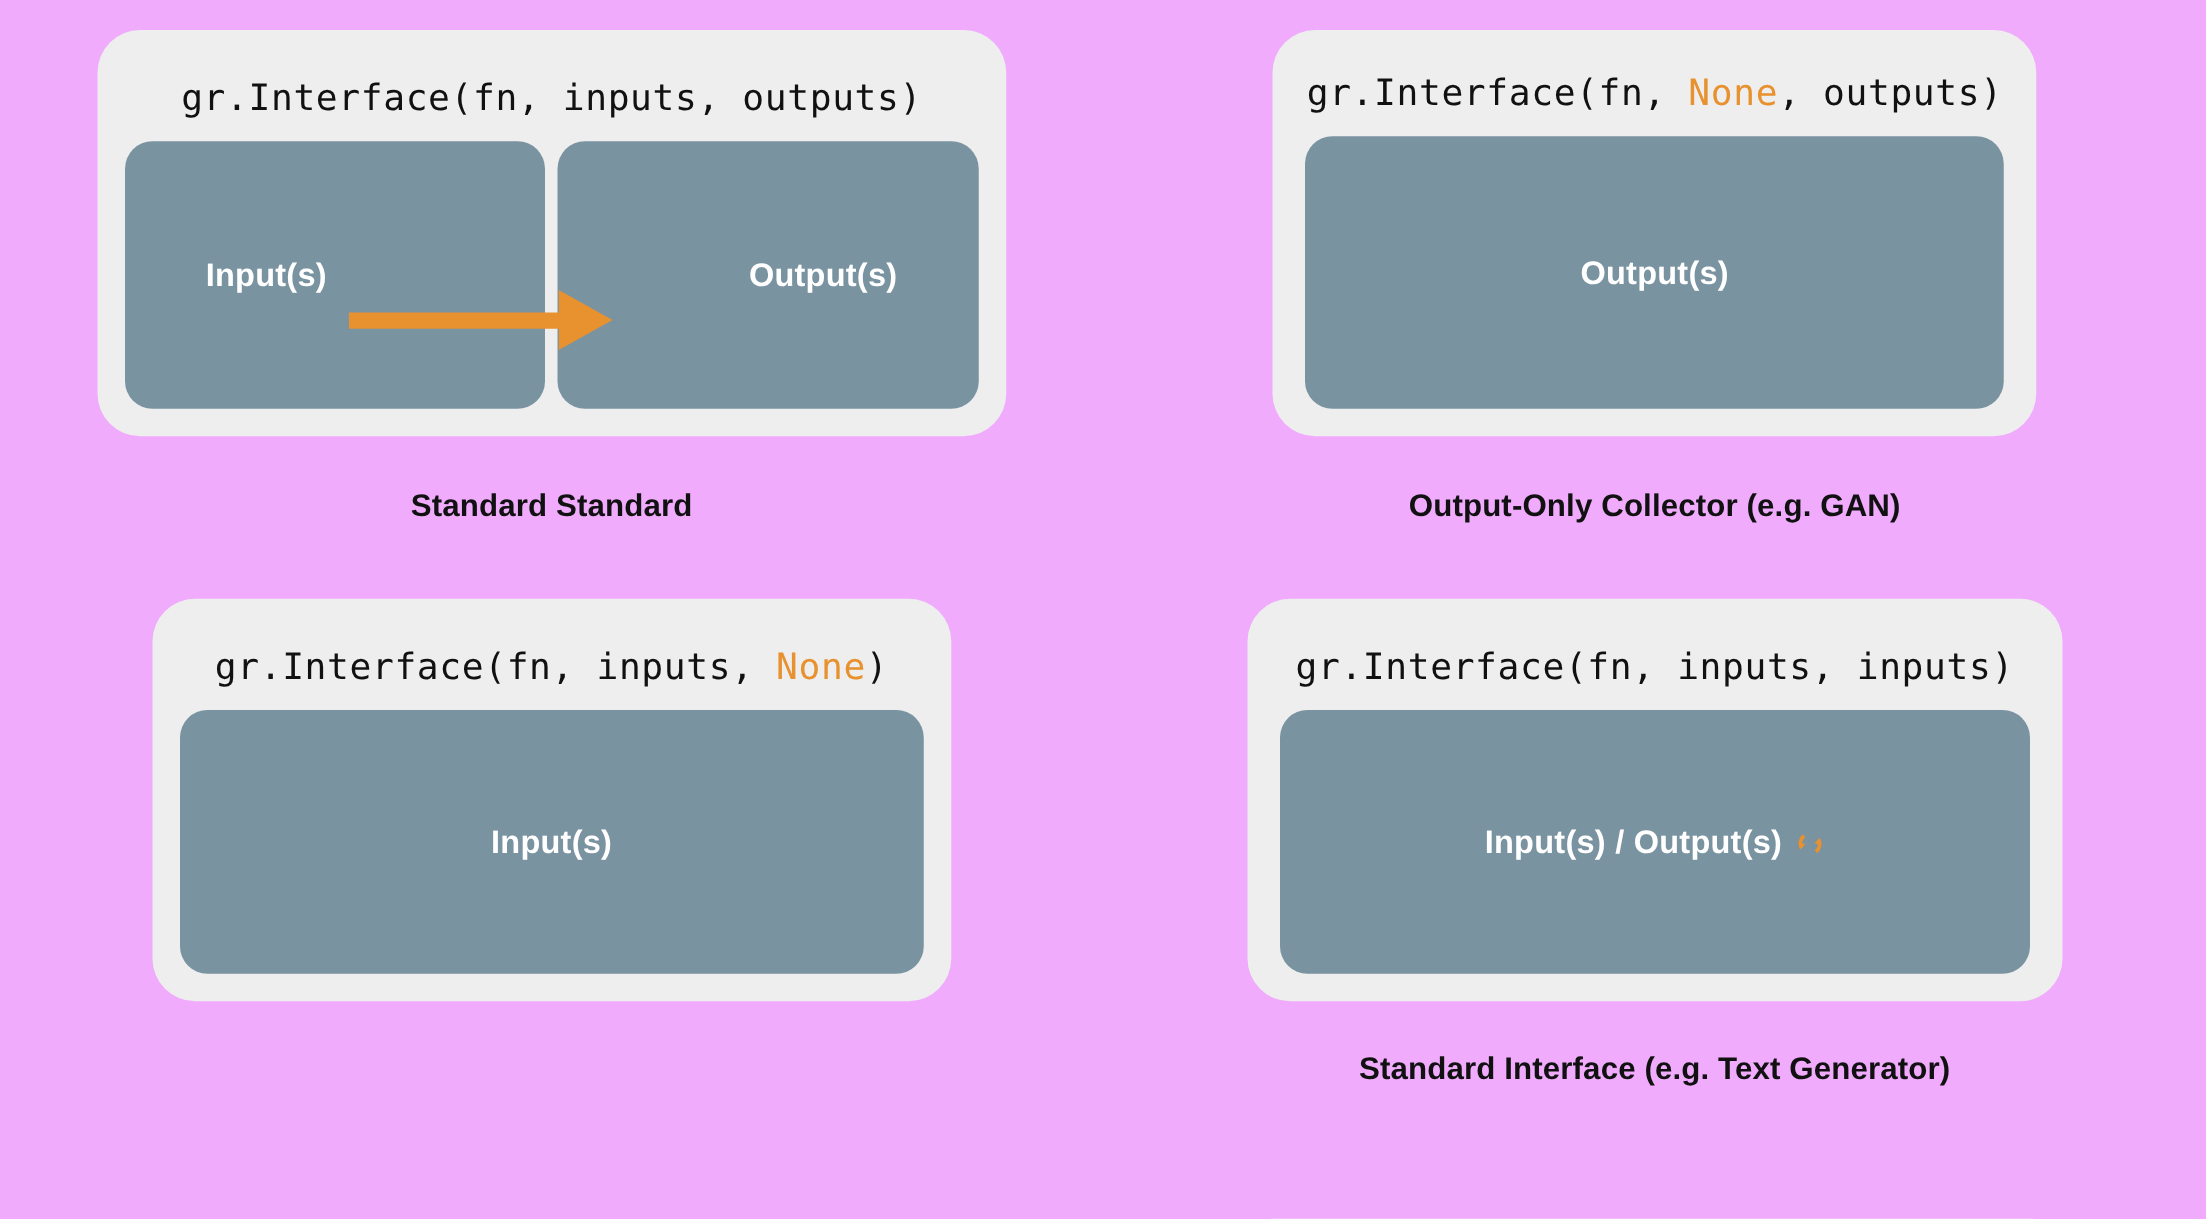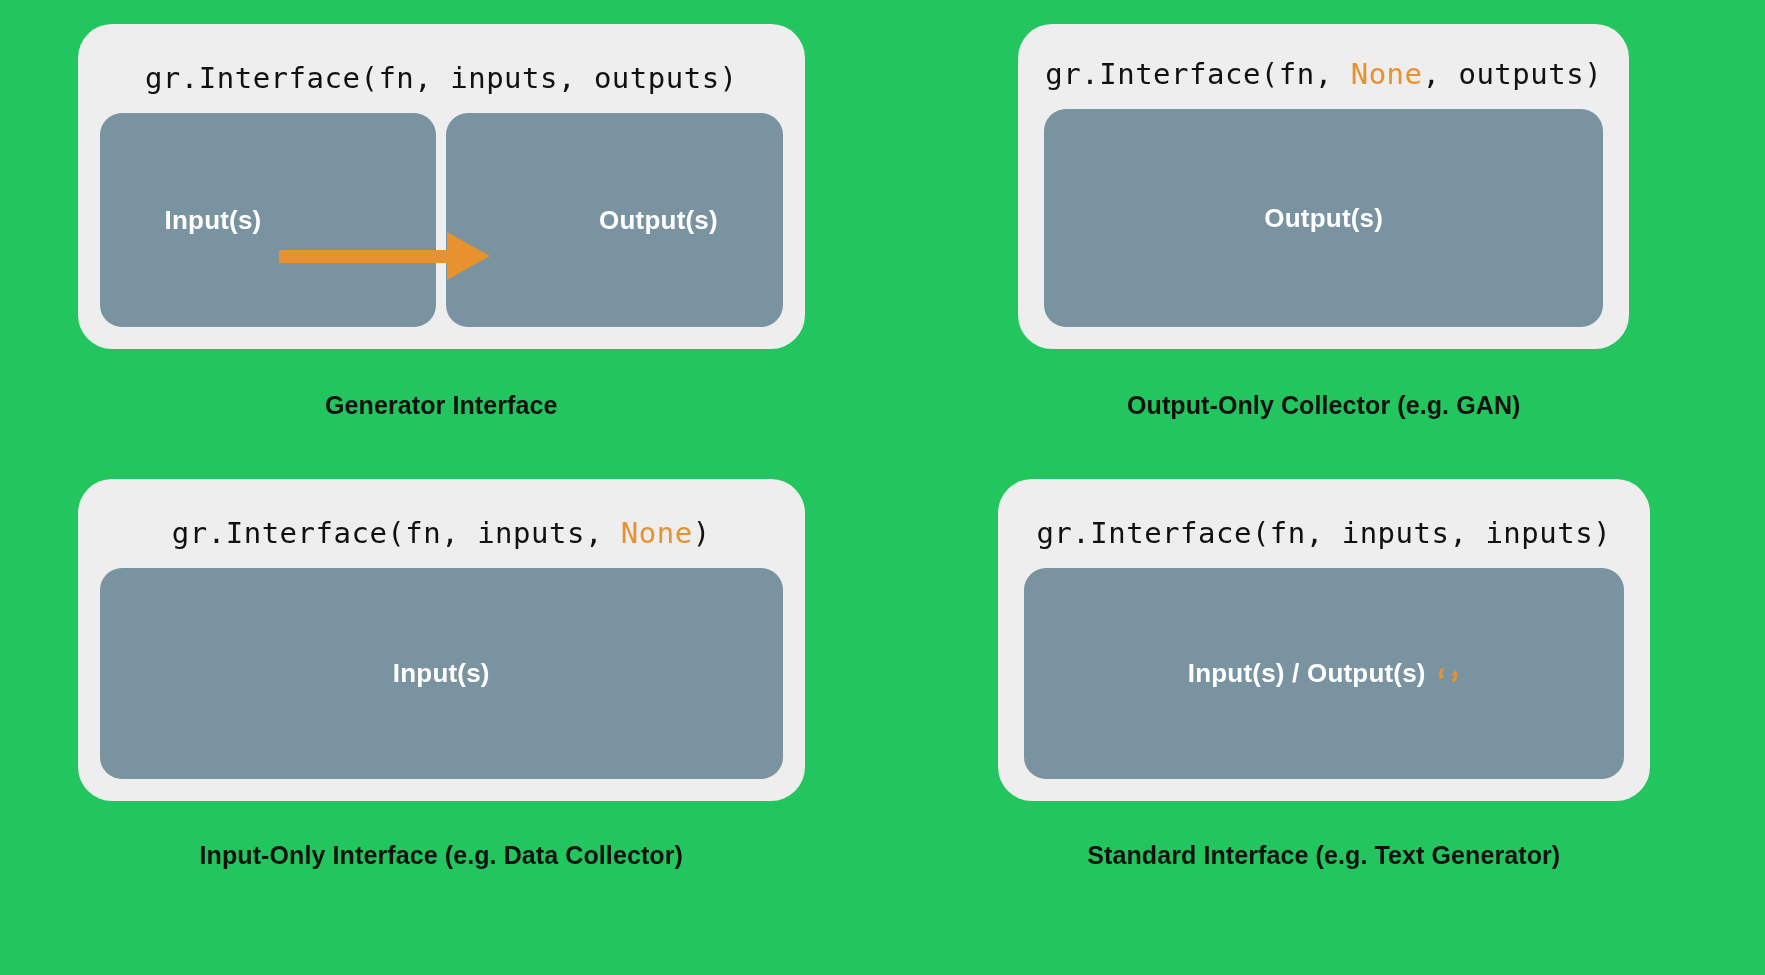--- a/index.html
+++ b/index.html
@@ -11,21 +11,21 @@
     width: 1765px;
     height: 975px;
     font-family: "Liberation Sans", sans-serif;
     overflow: hidden;
   }
 
   .canvas {
     position: relative;
     width: 1765px;
     height: 975px;
-    background: #22c55e;
+    background: #f0abfc;
   }
 
   .grid {
     position: absolute;
     left: 0;
     top: 0;
     width: 1765px;
     height: 975px;
     display: grid;
     grid-template-columns: 1fr 1fr;
@@ -57,21 +57,21 @@
     margin-top: 24px;
     padding: 18px 22px 22px 22px;
   }
   .panel-q2 {
     width: 611px;
     height: 325px;
     margin-top: 24px;
     padding: 14px 26px 22px 26px;
   }
   .panel-q3 {
-    width: 727px;
+    width: 639px;
     height: 322px;
     margin-top: 11px;
     padding: 18px 22px 22px 22px;
   }
   .panel-q4 {
     width: 652px;
     height: 322px;
     margin-top: 11px;
     padding: 18px 26px 22px 26px;
   }
@@ -179,21 +179,21 @@
             <span class="slate-label">Output(s)</span>
           </div>
         </div>
       </div>
 
       <svg class="flow-arrow" viewBox="0 0 211 56" aria-hidden="true">
         <rect x="0" y="22" width="178" height="13" fill="#e8912f"></rect>
         <polygon points="168,4 211,28 168,52" fill="#e8912f"></polygon>
       </svg>
 
-      <div class="caption cap-q1">Generator Interface</div>
+      <div class="caption cap-q1">Standard Standard</div>
     </div>
 
     <div class="quadrant">
       <div class="panel panel-q2">
         <div class="code-line"><span>gr.Interface(fn, </span><span class="kw-none">None</span><span>, outputs)</span></div>
 
         <div class="boxrow">
           <div class="slate">
             <span class="slate-label">Output(s)</span>
           </div>
@@ -205,21 +205,20 @@
     <div class="quadrant">
       <div class="panel panel-q3">
         <div class="code-line"><span>gr.Interface(fn, inputs, </span><span class="kw-none">None</span><span>)</span></div>
 
         <div class="boxrow">
           <div class="slate">
             <span class="slate-label">Input(s)</span>
           </div>
         </div>
       </div>
-      <div class="caption cap-q3">Input-Only Interface (e.g. Data Collector)</div>
     </div>
 
     <div class="quadrant">
       <div class="panel panel-q4">
         <div class="code-line"><span>gr.Interface(fn, inputs, inputs)</span></div>
 
         <div class="boxrow">
           <div class="slate">
             <span class="slate-label">
                 <span>Input(s) / Output(s)</span>

